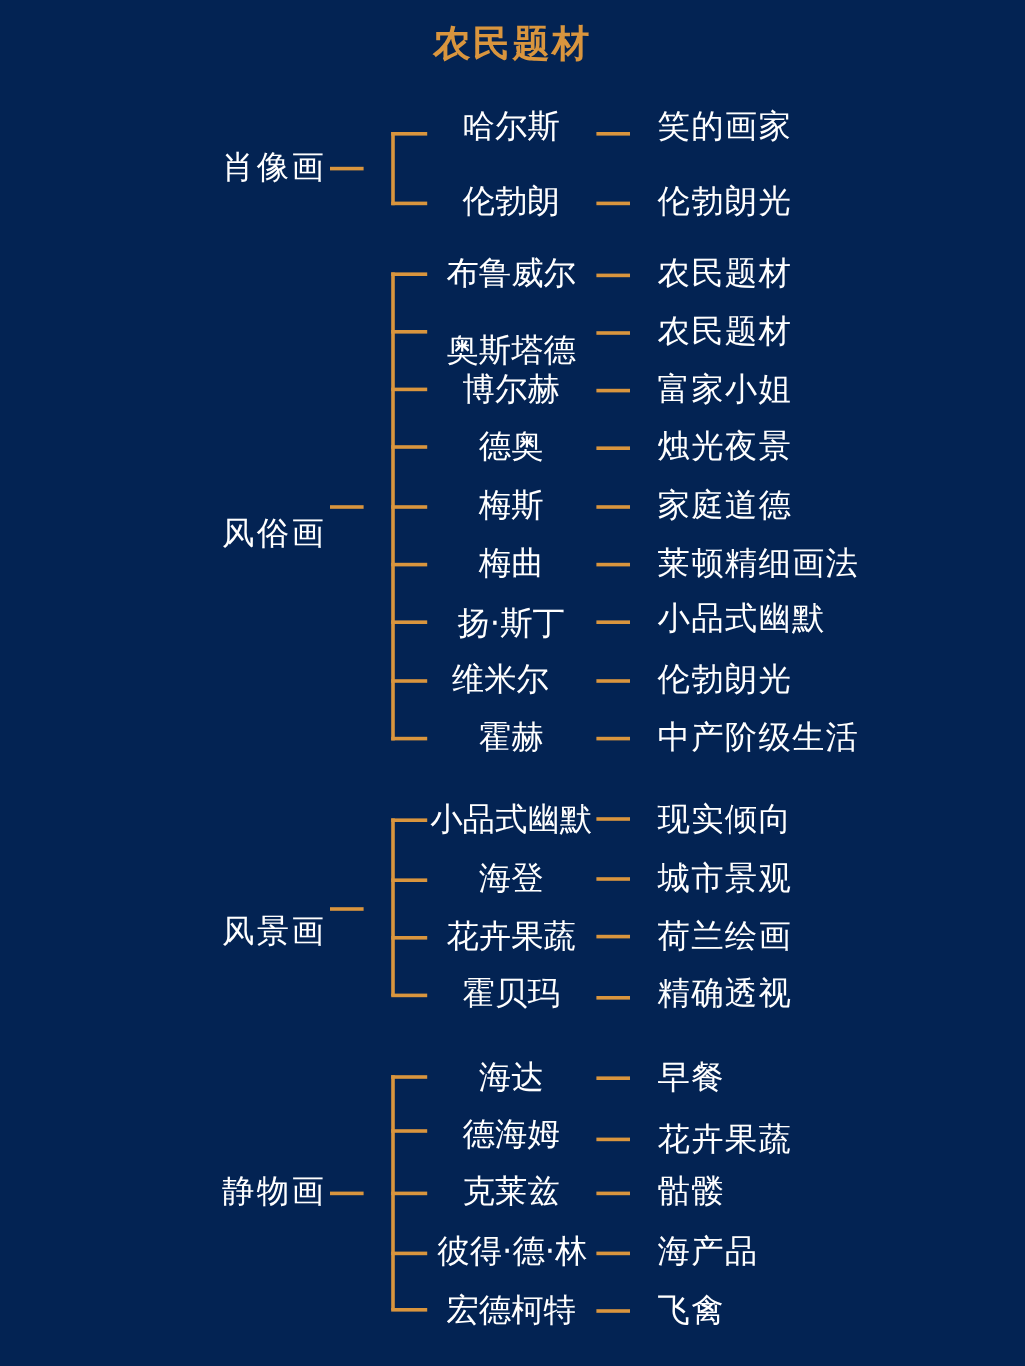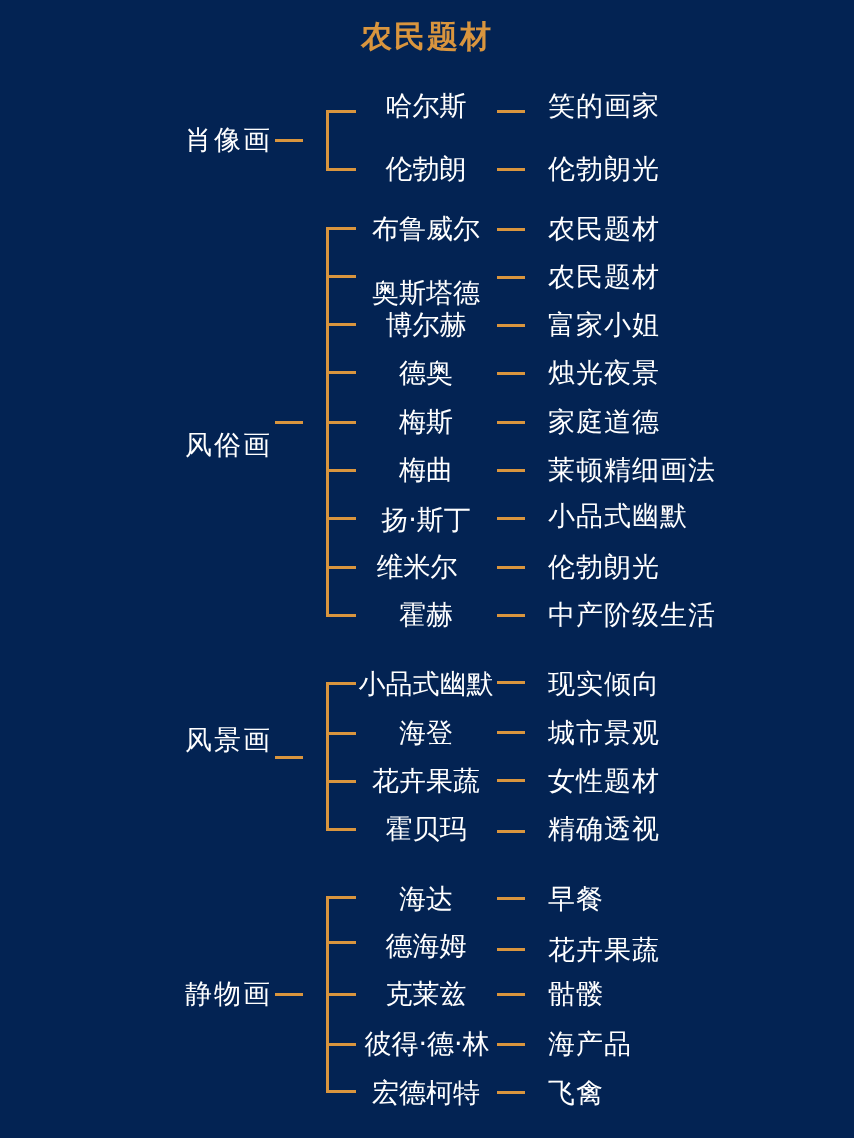--- a/index.html
+++ b/index.html
@@ -86,38 +86,38 @@
   <div class="line" style="left:497px;top:566px;width:28px;height:3px"></div>
   <div class="txt theme" style="top:550px">伦勃朗光</div>
 
   <div class="line" style="left:326px;top:614px;width:30px;height:3px"></div>
   <div class="txt painter" style="top:598px">霍赫</div>
   <div class="line" style="left:497px;top:614px;width:28px;height:3px"></div>
   <div class="txt theme" style="top:598px">中产阶级生活</div>
 </div>
 
 <div>
-  <div class="txt cat" style="top:723px">风景画</div>
+  <div class="txt cat" style="top:760px">风景画</div>
   <div class="line" style="left:275px;top:756px;width:28px;height:3px"></div>
   <div class="line" style="left:326px;top:682px;width:3px;height:148px"></div>
 
   <div class="line" style="left:326px;top:682px;width:30px;height:3px"></div>
   <div class="txt painter" style="top:667px">小品式幽默</div>
   <div class="line" style="left:497px;top:681px;width:28px;height:3px"></div>
   <div class="txt theme" style="top:667px">现实倾向</div>
 
   <div class="line" style="left:326px;top:732px;width:30px;height:3px"></div>
   <div class="txt painter" style="top:716px">海登</div>
   <div class="line" style="left:497px;top:731px;width:28px;height:3px"></div>
   <div class="txt theme" style="top:716px">城市景观</div>
 
   <div class="line" style="left:326px;top:780px;width:30px;height:3px"></div>
   <div class="txt painter" style="top:764px">花卉果蔬</div>
   <div class="line" style="left:497px;top:779px;width:28px;height:3px"></div>
-  <div class="txt theme" style="top:764px">女性题材</div>
+  <div class="txt theme" style="top:764px">荷兰绘画</div>
 
   <div class="line" style="left:326px;top:828px;width:30px;height:3px"></div>
   <div class="txt painter" style="top:812px">霍贝玛</div>
   <div class="line" style="left:497px;top:830px;width:28px;height:3px"></div>
   <div class="txt theme" style="top:812px">精确透视</div>
 </div>
 
 <div>
   <div class="txt cat" style="top:977px">静物画</div>
   <div class="line" style="left:275px;top:993px;width:28px;height:3px"></div>

